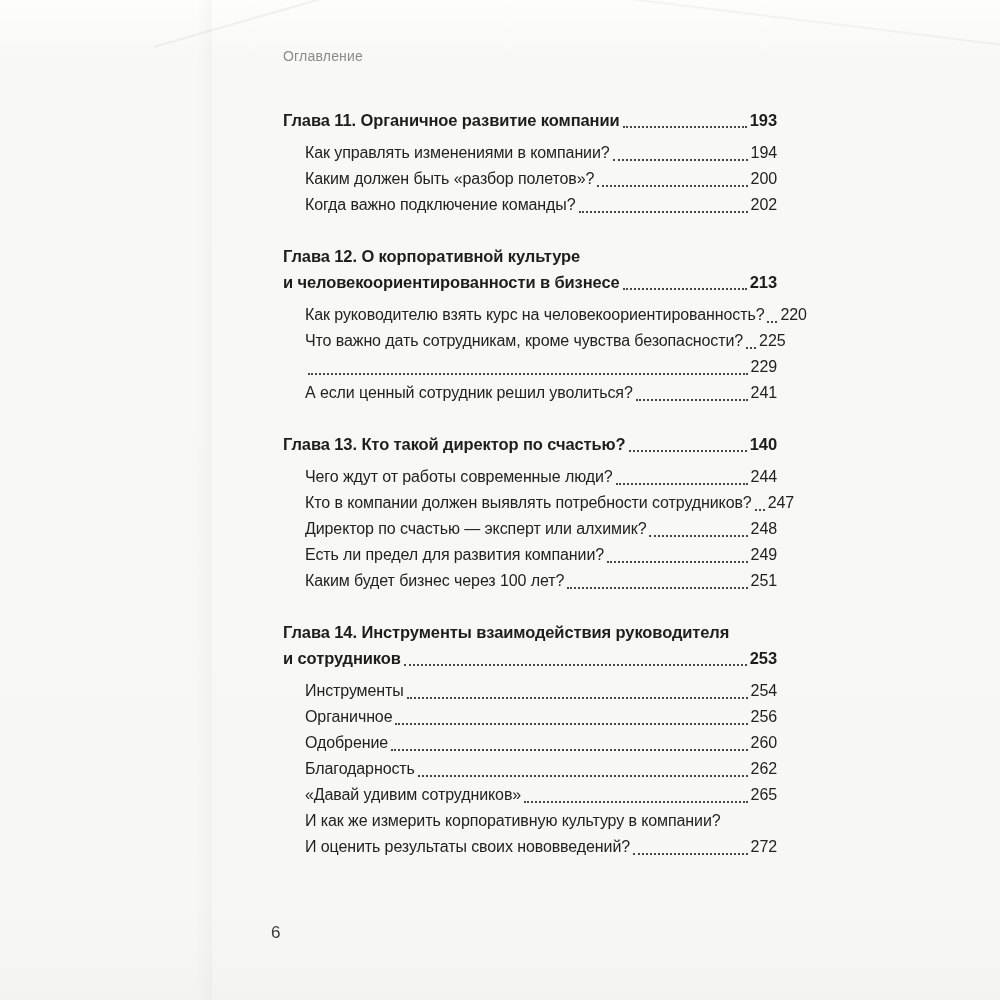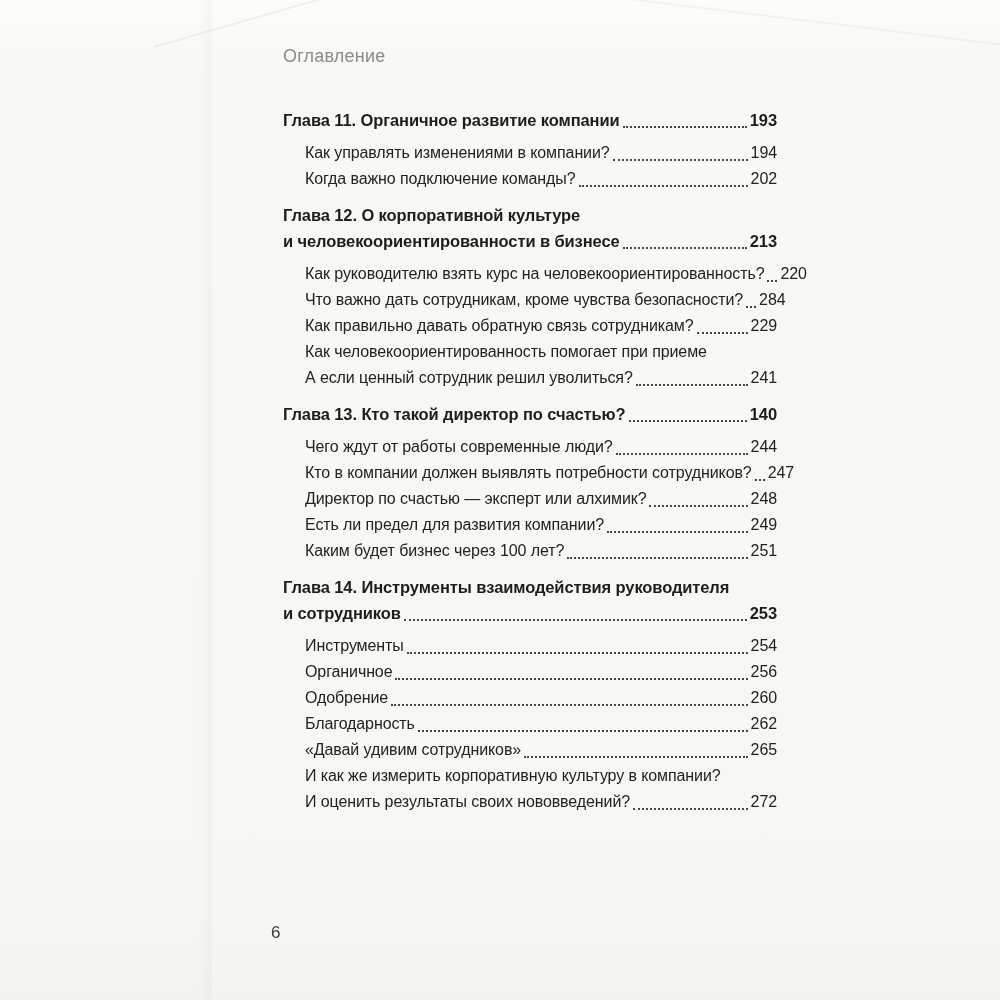--- a/index.html
+++ b/index.html
@@ -37,27 +37,27 @@
     left: 196px; top: 0; bottom: 0; width: 16px;
     background: linear-gradient(90deg, rgba(0,0,0,0) 0%, rgba(0,0,0,0.025) 100%);
   }
   .content {
     position: absolute;
     left: 283px;
     top: 48px;
     width: 494px;
   }
   .running-head {
-    font-size: 18px;
+    font-size: 14px;
     line-height: 17px;
     color: #8b8b89;
     letter-spacing: 0.2px;
     margin-bottom: 42px;
   }
-  .section { margin-top: 10px; }
+  .section { margin-top: 25px; }
   .section:first-child { margin-top: 13px; }
   .entry { letter-spacing: -0.1px; }
   .entry.chapter {
     font-weight: 700;
     font-size: 16.5px;
     margin-bottom: 7px;
   }
   .entry.item {
     font-weight: 400;
     font-size: 16px;
@@ -106,20 +106,27 @@
           </div>
           <div class="entry item">
             <div class="line">
               <span class="title-text">Как управлять изменениями в компании?</span>
               <span class="leader"></span>
               <span class="page-num">194</span>
             </div>
           </div>
           <div class="entry item">
             <div class="line">
+              <span class="title-text">Каким должен быть «разбор полетов»?</span>
+              <span class="leader"></span>
+              <span class="page-num">200</span>
+            </div>
+          </div>
+          <div class="entry item">
+            <div class="line">
               <span class="title-text">Когда важно подключение команды?</span>
               <span class="leader"></span>
               <span class="page-num">202</span>
             </div>
           </div>
         </div>
         <div class="section">
           <div class="entry chapter">
             <div class="line">
               <span class="title-text">Глава 12. О корпоративной культуре</span>
@@ -134,34 +141,30 @@
             <div class="line">
               <span class="title-text">Как руководителю взять курс на человекоориентированность?</span>
               <span class="leader"></span>
               <span class="page-num">220</span>
             </div>
           </div>
           <div class="entry item">
             <div class="line">
               <span class="title-text">Что важно дать сотрудникам, кроме чувства безопасности?</span>
               <span class="leader"></span>
-              <span class="page-num">284</span>
-            </div>
-          </div>
-          <div class="entry item">
-            <div class="line">
-              <span class="title-text">Как правильно давать обратную связь сотрудникам?</span>
+              <span class="page-num">225</span>
+            </div>
+          </div>
+          <div class="entry item">
+            <div class="line">
               <span class="leader"></span>
               <span class="page-num">229</span>
             </div>
           </div>
           <div class="entry item">
-            <div class="line">
-              <span class="title-text">Как человекоориентированность помогает при приеме</span>
-            </div>
           </div>
           <div class="entry item">
             <div class="line">
               <span class="title-text">А если ценный сотрудник решил уволиться?</span>
               <span class="leader"></span>
               <span class="page-num">241</span>
             </div>
           </div>
         </div>
         <div class="section">

